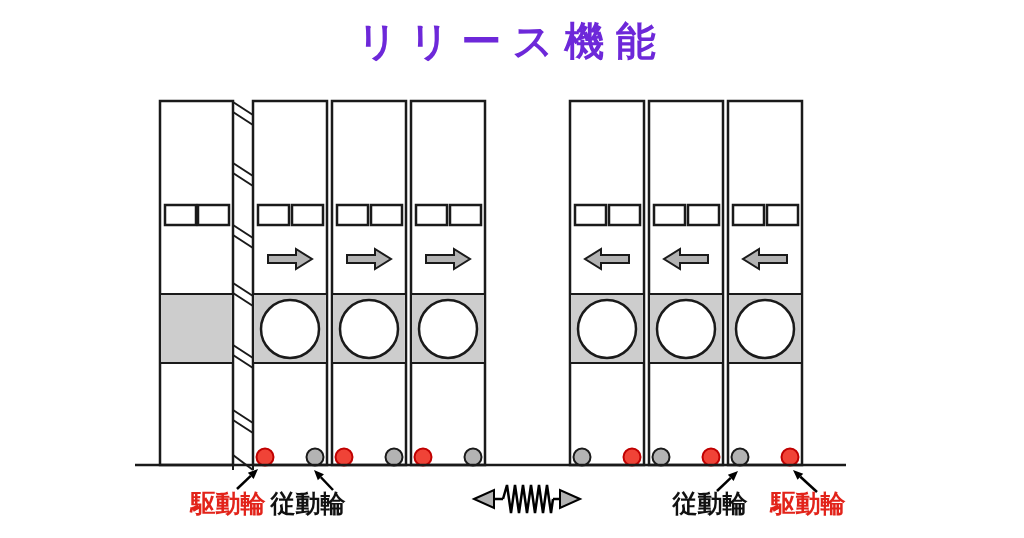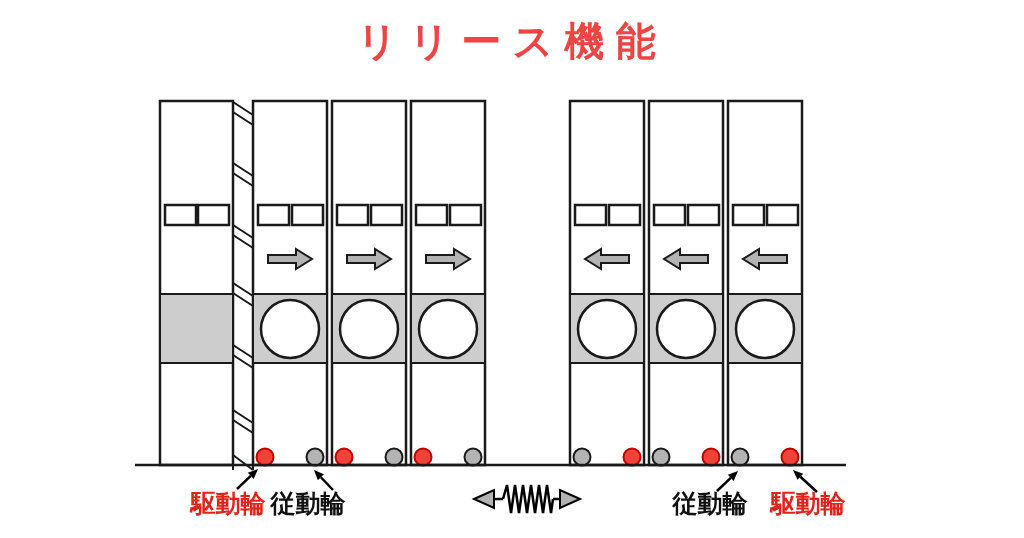--- a/index.html
+++ b/index.html
@@ -2,21 +2,21 @@
 <html><head>
 <meta charset="utf-8">
 <style>
   html,body{margin:0;padding:0;background:#fff;}
   .page{
     position:relative;width:1024px;height:538px;background:#fff;overflow:hidden;
     font-family:"Liberation Sans","DejaVu Sans",sans-serif;
   }
   .title{
     position:absolute;top:14px;left:0;width:100%;
-    text-align:center;font-size:40px;font-weight:bold;color:#ef4444;
+    text-align:center;font-size:40px;font-weight:bold;color:#6d28d9;
     letter-spacing:0.28em;white-space:nowrap;
   }
   svg text{
     font-family:"Liberation Sans","DejaVu Sans",sans-serif;
     font-weight:bold;font-size:25px;
   }
 </style>
 </head>
 <body>
 

